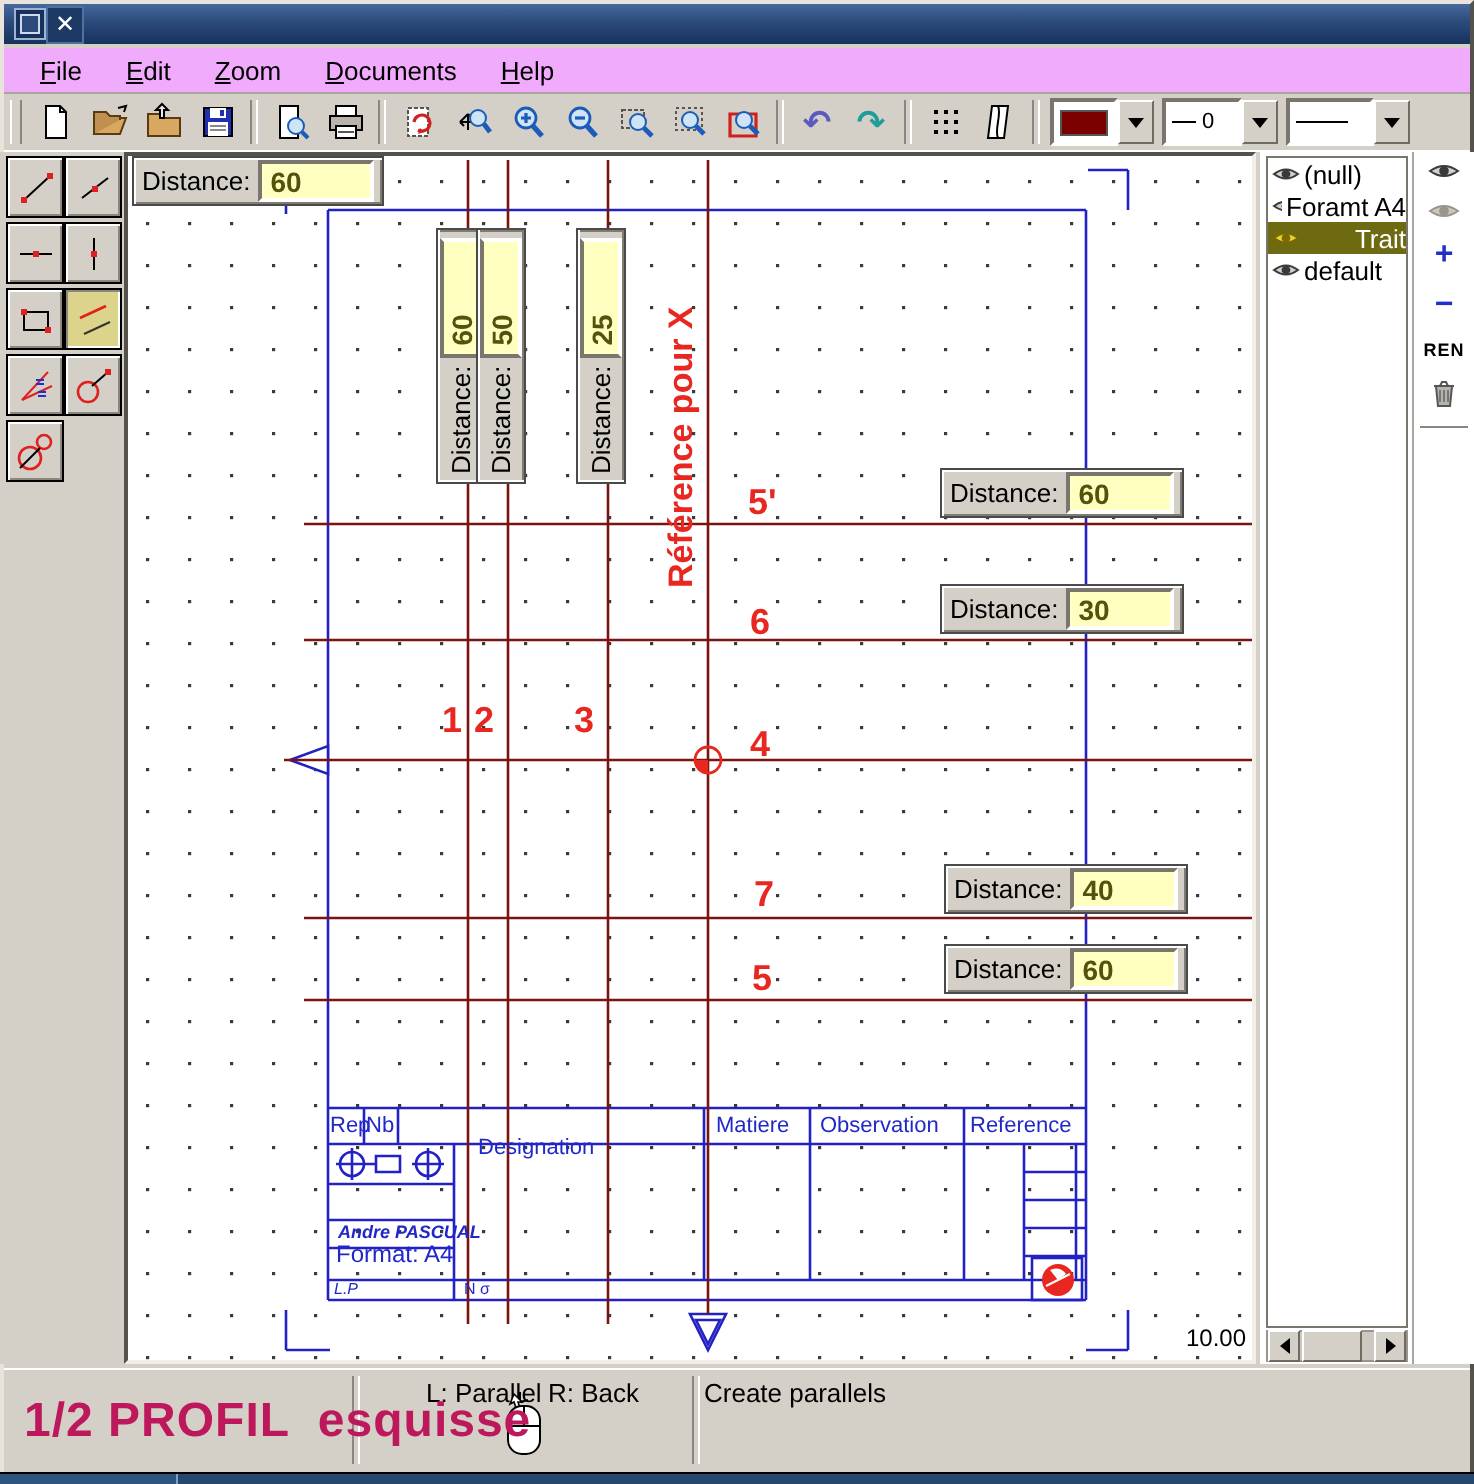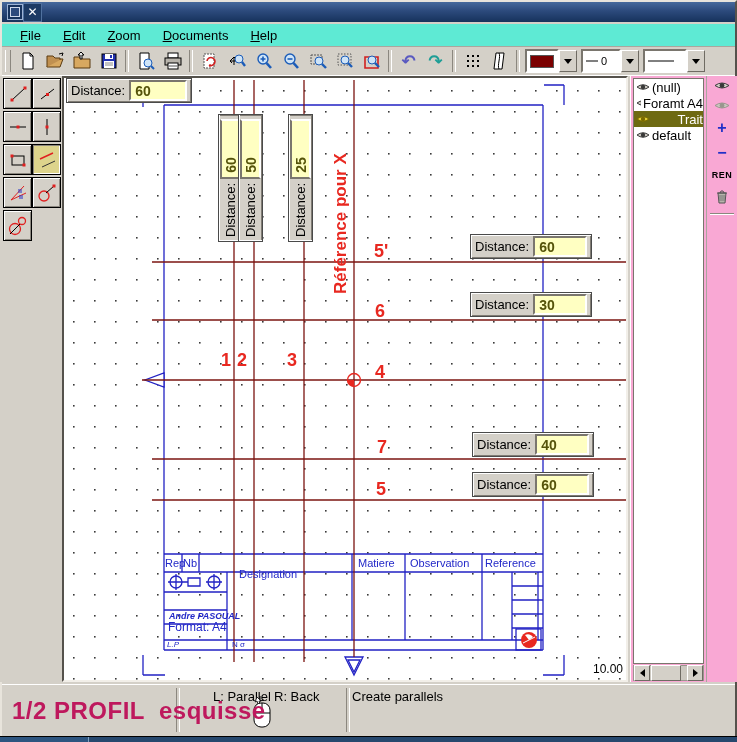--- a/index.html
+++ b/index.html
@@ -12,21 +12,21 @@
   .titlebar{position:absolute;left:2px;top:2px;right:2px;height:20px;
     background:linear-gradient(180deg,#46699c 0%,#2c4a7c 45%,#16325c 100%);
     display:flex;align-items:center;color:#fff;}
   .win-icon{width:14px;height:14px;margin-left:5px;border:1px solid #9db3d4;background:#2c4a7c;
     box-shadow:inset 0 0 0 2px #16325c, inset 0 0 0 3px #cfd9ea;}
   .title-text{flex:1;text-align:center;font-weight:bold;font-size:13px;letter-spacing:.2px;}
   .close-btn{width:17px;height:17px;margin-right:3px;background:#1c3a64;border:1px solid #50719f;
     color:#fff;font-size:12px;font-weight:bold;display:flex;align-items:center;justify-content:center;cursor:default;}
 
   
-  .menubar{position:absolute;left:2px;top:24px;right:2px;height:22px;background:#5eead4;
+  .menubar{position:absolute;left:2px;top:24px;right:2px;height:22px;background:#f0abfc;
     border-bottom:1px solid #aaa69e;display:flex;align-items:center;gap:6px;padding-left:10px;}
   .menu-item{display:inline-block;padding:2px 8px;}
   .menu-item::first-letter{text-decoration:underline;}
 
   
   .toolbar{position:absolute;left:2px;top:47px;right:2px;height:28px;background:#d4d0c8;
     border-bottom:1px solid #fff;display:flex;align-items:center;}
   .tb-handle{width:4px;height:22px;margin:0 3px;border-left:1px solid #fff;border-right:1px solid #8b877f;}
   .tb-sep{width:2px;height:22px;margin:0 3px;border-left:1px solid #8b877f;border-right:1px solid #fff;}
   .tb-btn{width:25px;height:24px;display:flex;align-items:center;justify-content:center;
@@ -62,21 +62,21 @@
     font-weight:bold;color:#55530a;font-size:14px;}
   .dist-widget.vert{width:128px;transform:rotate(-90deg);transform-origin:0 0;}
 
   .mark{position:absolute;color:#e82820;font-weight:bold;font-size:18px;line-height:1;}
   .ref-label{position:absolute;color:#e82820;font-weight:bold;font-size:17px;line-height:1;white-space:nowrap;}
   .ref-vert{transform:rotate(-90deg);transform-origin:0 0;}
   .tb-text{position:absolute;color:#2228c8;line-height:1;white-space:nowrap;}
   .grid-label{position:absolute;color:#000;font-size:12px;}
 
   
-  .layers{position:absolute;left:630px;top:76px;width:107px;height:606px;background:#f9a8d4;box-sizing:border-box;
+  .layers{position:absolute;left:630px;top:76px;width:107px;height:606px;background:#ffffff;box-sizing:border-box;
     border-left:1px solid #fff;}
   .layer-list{position:absolute;left:2px;top:2px;width:71px;height:586px;background:#fff;
     border:1px solid #7a766e;box-sizing:border-box;overflow:hidden;}
   .layer-row{height:16px;display:flex;align-items:center;gap:2px;padding-left:2px;white-space:nowrap;font-size:13px;}
   .layer-row.selected{background:#6e6a12;color:#fff;gap:28px;}
   .layer-btns{position:absolute;right:0;top:0;width:31px;height:606px;display:flex;flex-direction:column;align-items:center;padding-top:4px;box-sizing:border-box;gap:9px;border-left:1px solid #aaa69e;}
   .lyr-glyph{color:#2030c8;font-weight:bold;font-size:16px;line-height:1;}
   .ren{font-size:9px;font-weight:bold;letter-spacing:.5px;}
   .hscroll{position:absolute;left:2px;top:589px;width:71px;height:16px;background:#cdc9c1;
     border:1px solid #9a968e;box-sizing:border-box;display:flex;align-items:center;}

